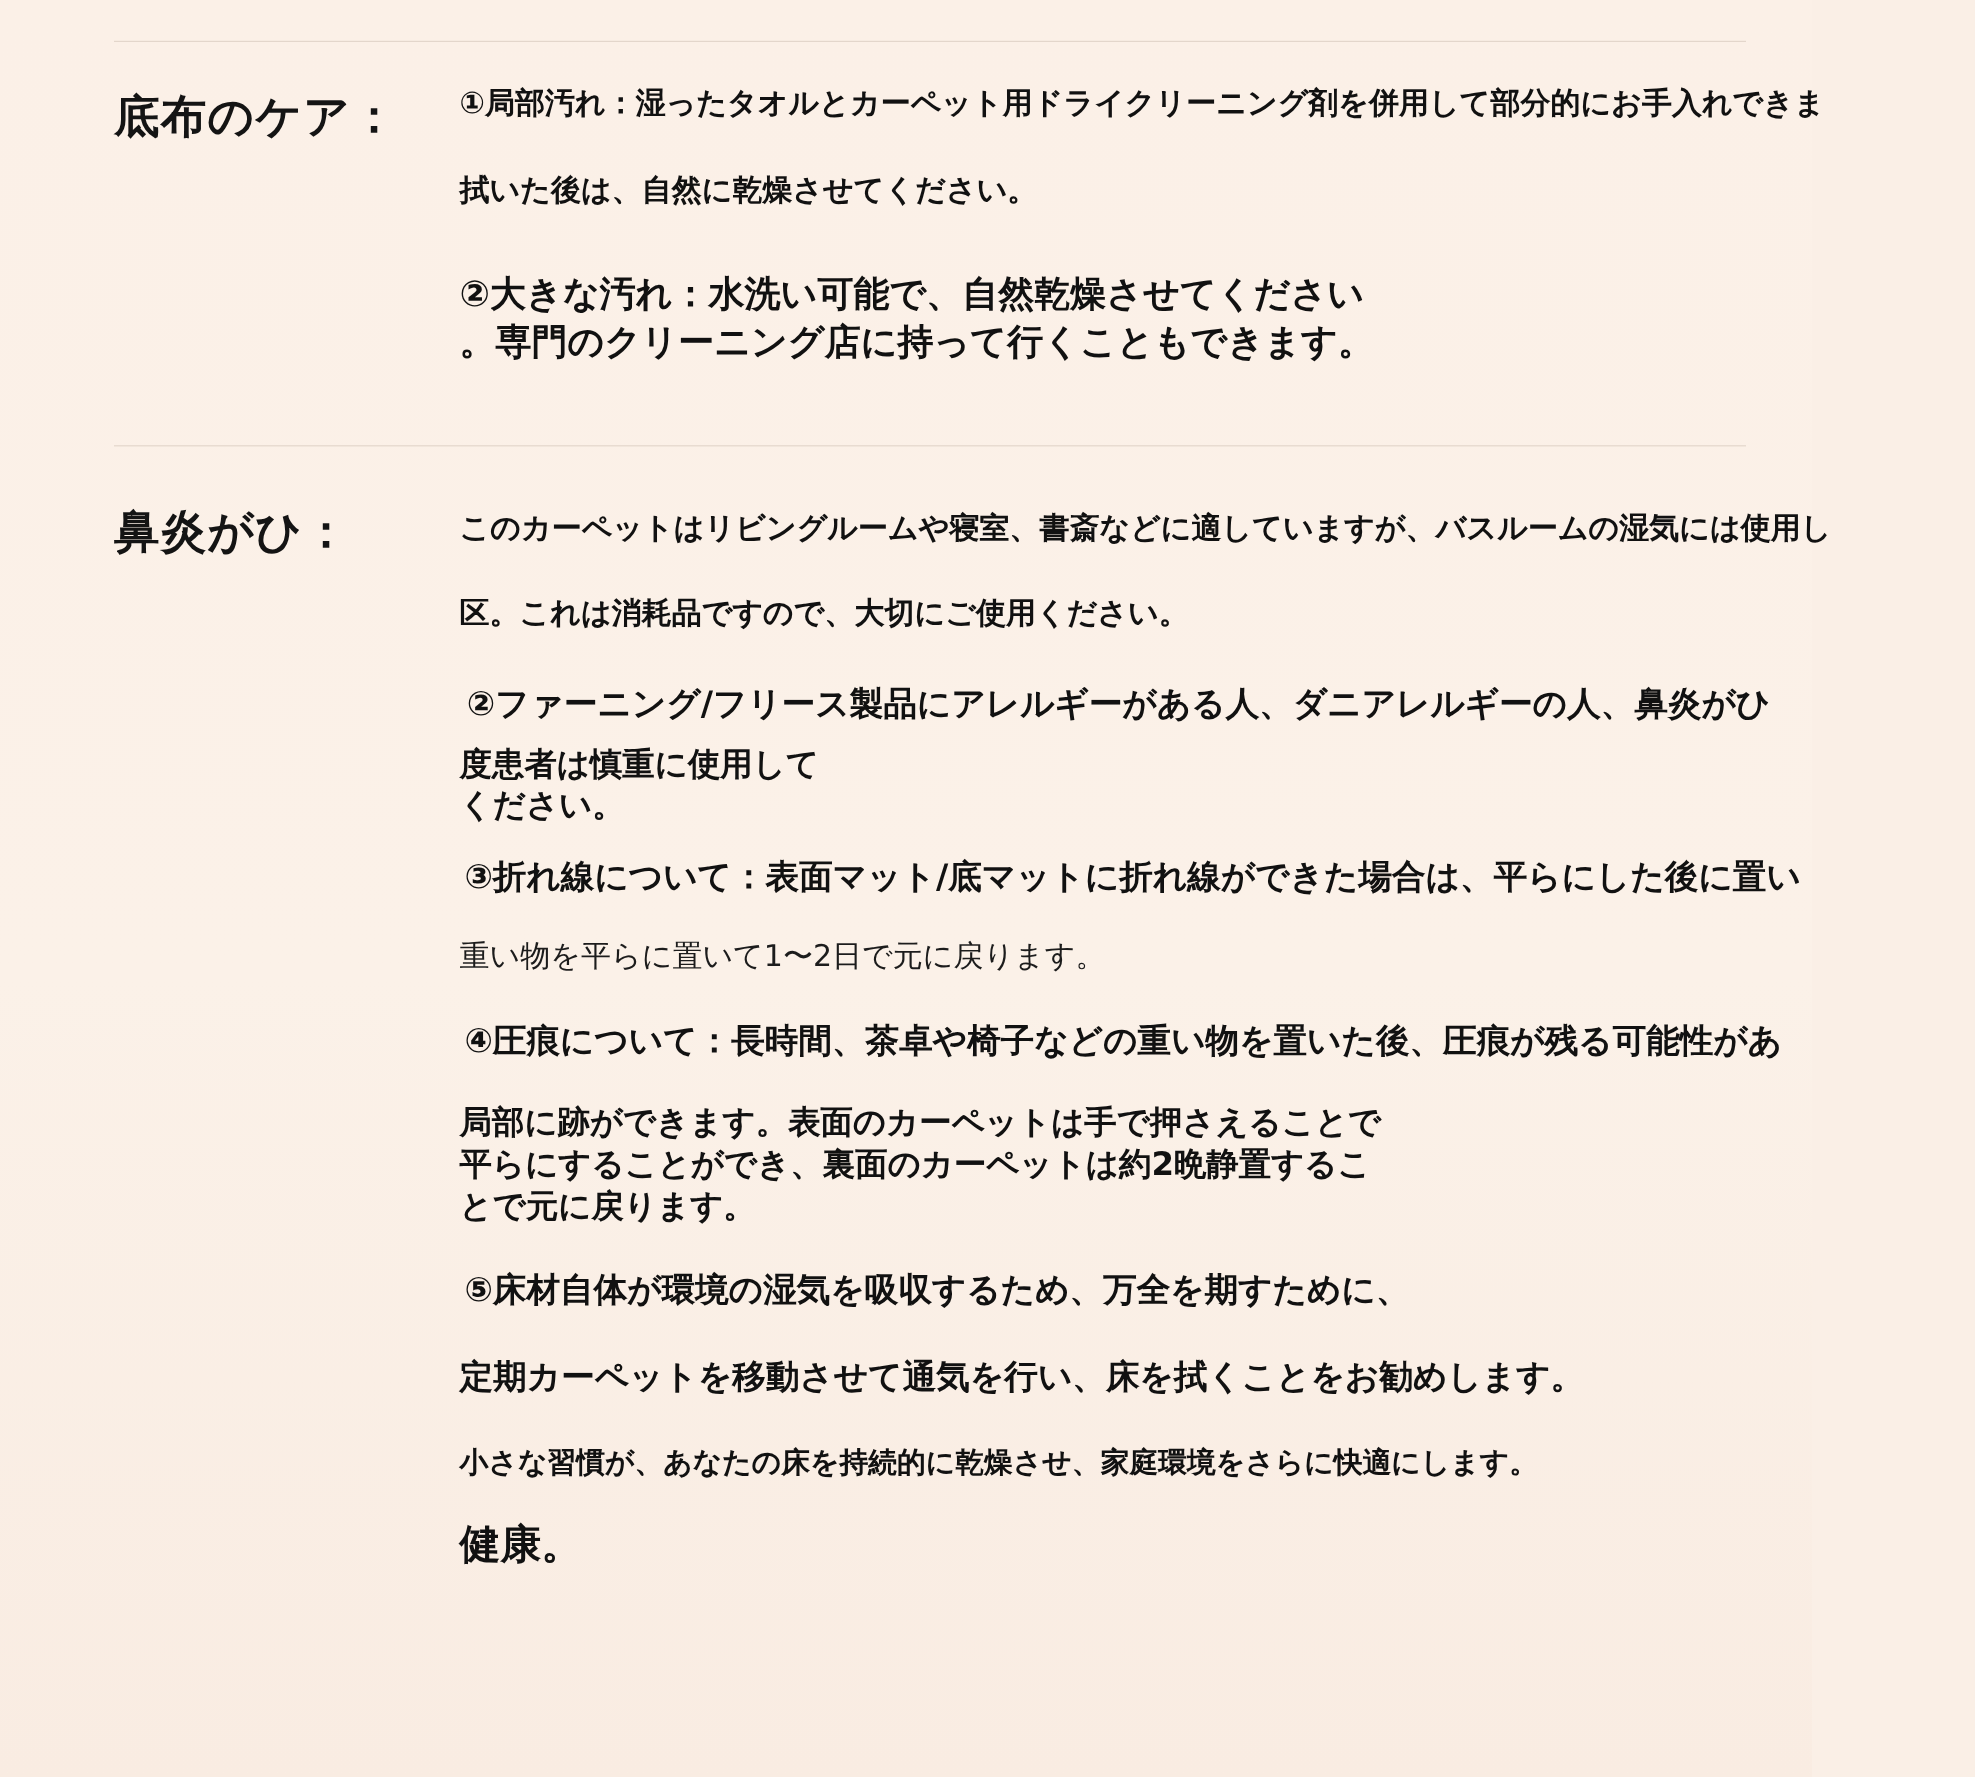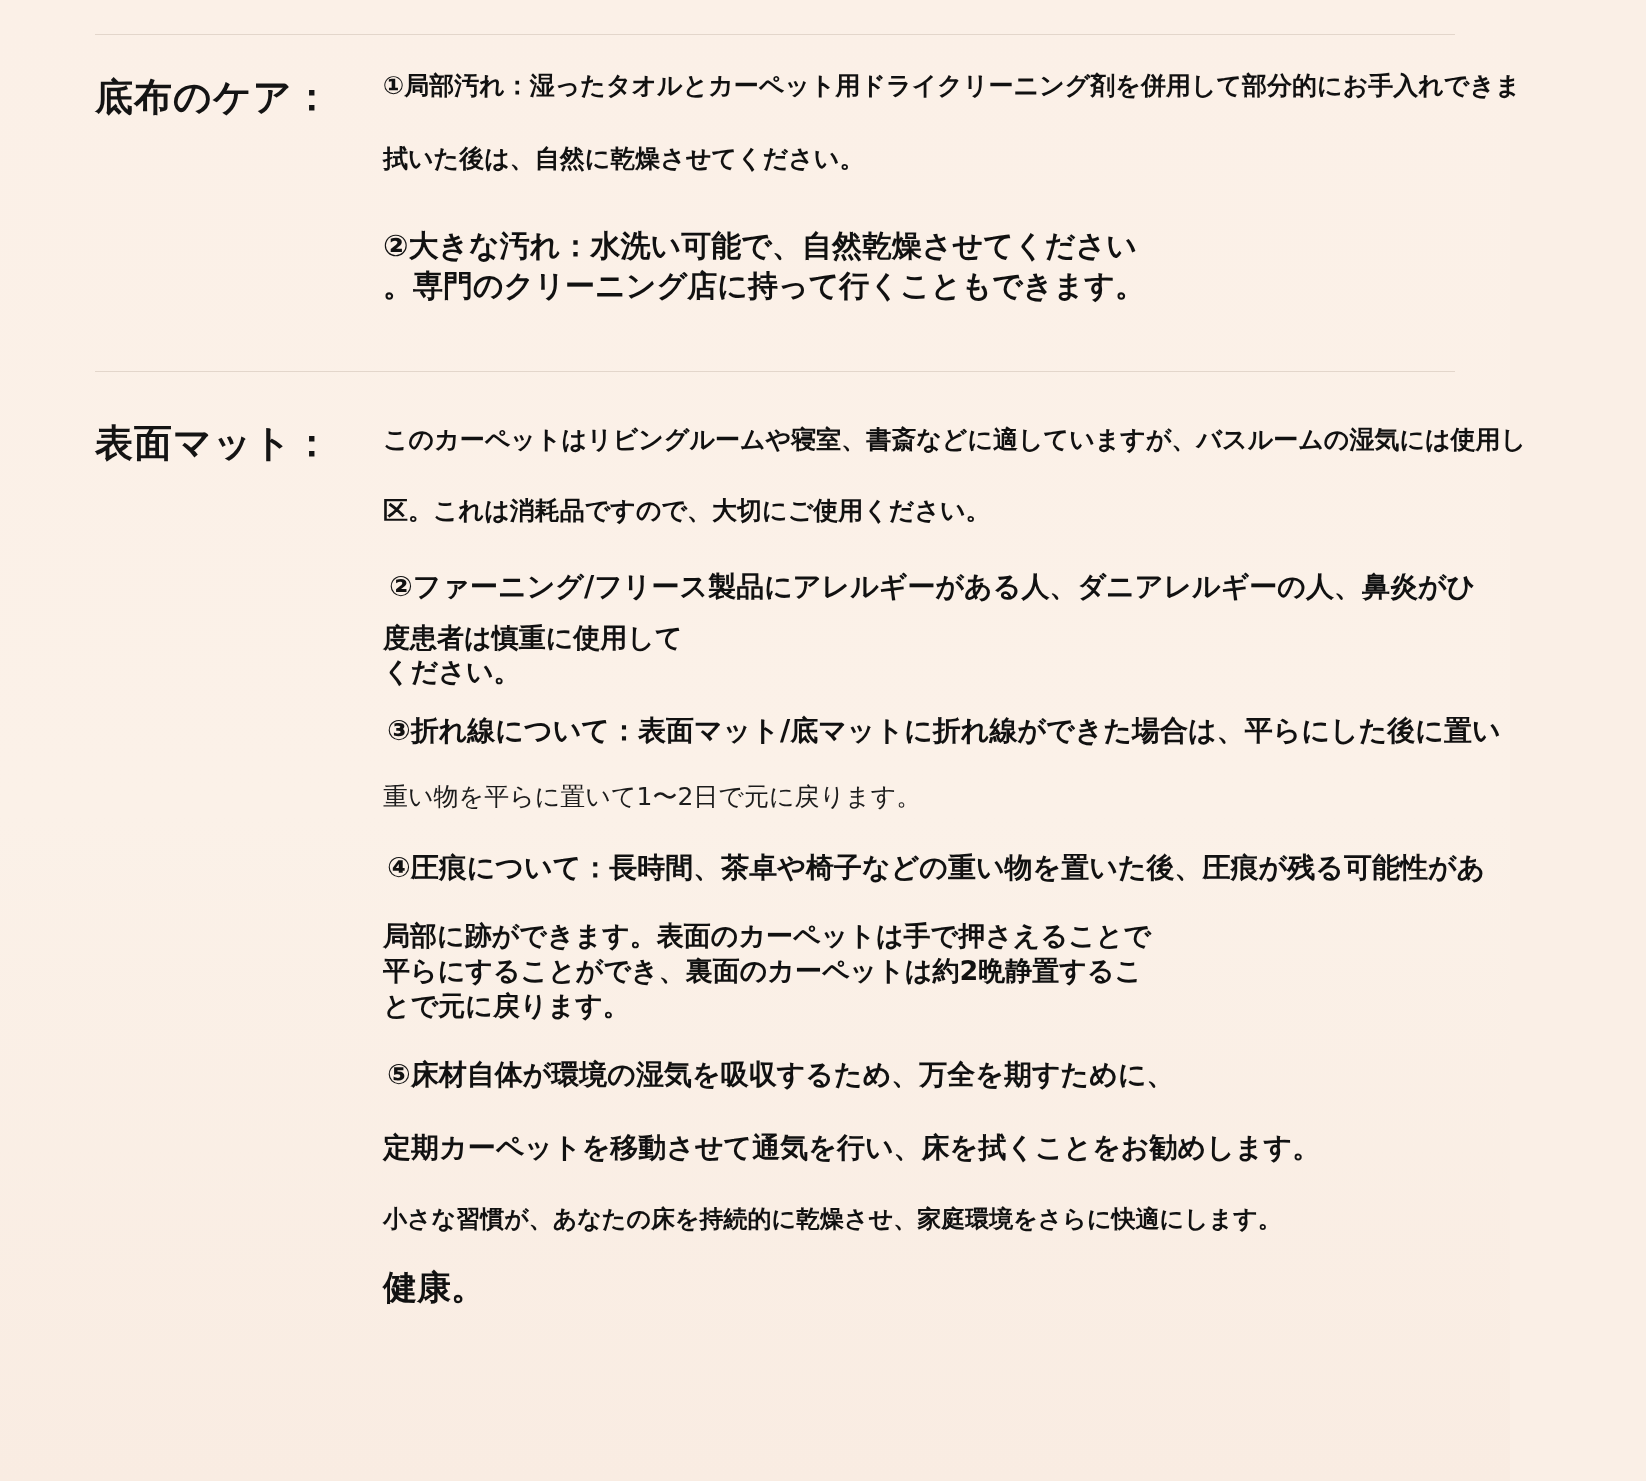--- a/index.html
+++ b/index.html
@@ -186,21 +186,21 @@
       <p class="p care-line-1">①局部汚れ：湿ったタオルとカーペット用ドライクリーニング剤を併用して部分的にお手入れできま</p>
       <p class="p care-line-2">拭いた後は、自然に乾燥させてください。</p>
       <p class="p care-line-3">②大きな汚れ：水洗い可能で、自然乾燥させてください
 。専門のクリーニング店に持って行くこともできます。</p>
     </div>
   </div>
 
   <div class="divider mid"></div>
 
   <div class="section" id="usage">
-    <div class="section-label">表面マット：</div>
+    <div class="section-label">鼻炎がひ：</div>
     <div class="section-body">
       <p class="p u1">このカーペットはリビングルームや寝室、書斎などに適していますが、バスルームの湿気には使用し</p>
       <p class="p u2">区。これは消耗品ですので、大切にご使用ください。</p>
       <p class="p u3">②ファーニング/フリース製品にアレルギーがある人、ダニアレルギーの人、鼻炎がひ</p>
       <p class="p u4">度患者は慎重に使用して
 ください。</p>
       <p class="p u5">③折れ線について：表面マット/底マットに折れ線ができた場合は、平らにした後に置い</p>
       <p class="p u6">重い物を平らに置いて1〜2日で元に戻ります。</p>
       <p class="p u7">④圧痕について：長時間、茶卓や椅子などの重い物を置いた後、圧痕が残る可能性があ</p>
       <p class="p u8">局部に跡ができます。表面のカーペットは手で押さえることで

